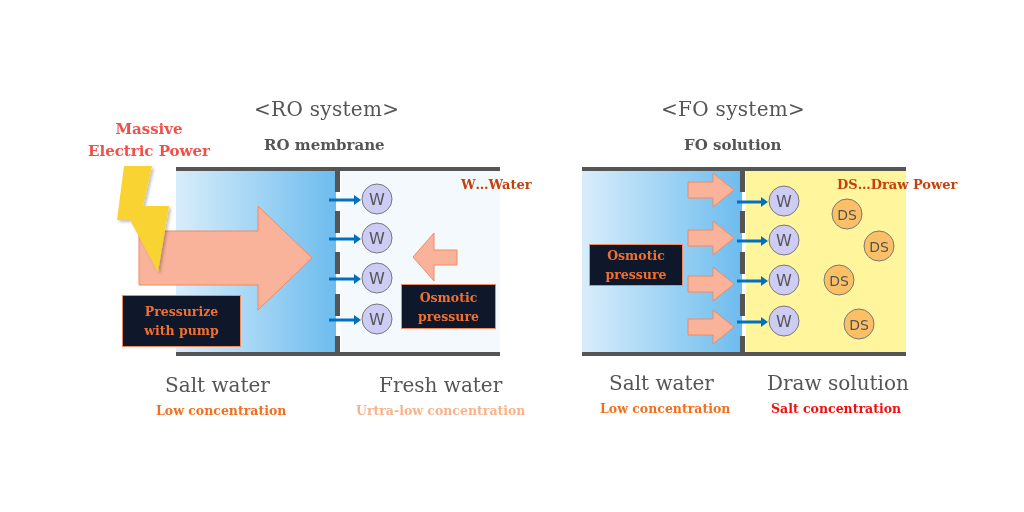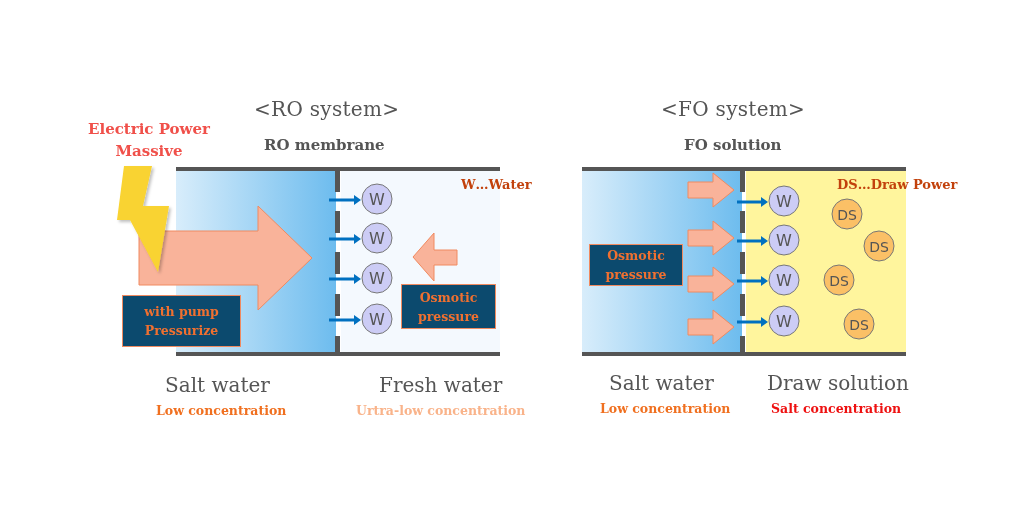--- a/index.html
+++ b/index.html
@@ -4,21 +4,21 @@
 <style>
   html, body { margin:0; padding:0; background:#ffffff; }
   body { width:1024px; height:512px; position:relative; overflow:hidden; font-family:"DejaVu Serif", serif; }
   .abs { position:absolute; }
   .title { font-size:20px; color:#555555; letter-spacing:0.3px; white-space:nowrap; }
   .membrane-label { font-size:15px; font-weight:bold; color:#555555; white-space:nowrap; }
   .legend { font-size:13px; font-weight:bold; color:#c2410c; white-space:nowrap;margin-left:24px; }
   .side-label { font-size:20px; color:#555555; white-space:nowrap; }
   .conc { font-size:12.5px; font-weight:bold; white-space:nowrap; }
   .power { font-size:15px; font-weight:bold; color:#f0504a; text-align:center; line-height:22px; white-space:nowrap; }
-  .callout { background:#0c4a6e; border:1px solid #f08a60; color:#f07030; font-size:12.5px; font-weight:bold; text-align:center; line-height:19px; display:flex; flex-direction:column; justify-content:center; }
+  .callout { background:#0f172a; border:1px solid #f08a60; color:#f07030; font-size:12.5px; font-weight:bold; text-align:center; line-height:19px; display:flex; flex-direction:column; justify-content:center; }
   svg text { font-family:"DejaVu Sans", sans-serif; }
 </style>
 </head>
 <body>
 
 <div class="abs title" style="left:254px;top:97px;">&lt;RO system&gt;</div>
 <div class="abs membrane-label" style="left:264px;top:136px;text-align:right;">RO membrane</div>
 
 <svg class="abs" style="left:0;top:0;" width="1024" height="512">
   <defs>
@@ -139,27 +139,27 @@
         <text x="839" y="285.5" text-anchor="middle" font-size="14" fill="#555">DS</text>
       </g>
       <g>
         <circle cx="859" cy="324" r="15" fill="#fbc066" stroke="#777" stroke-width="1"></circle>
         <text x="859" y="329.5" text-anchor="middle" font-size="14" fill="#555">DS</text>
       </g>
     </g>
 </svg>
 
 <div class="abs power" style="left:88px;top:118px;">
+  <div>Massive</div>
   <div>Electric Power</div>
-  <div>Massive</div>
 </div>
 <div class="abs legend" style="left:437px;top:177px;">W…Water</div>
 <div class="abs callout" style="left:122px;top:295px;width:117px;height:50px;">
+  <div>Pressurize</div>
   <div>with pump</div>
-  <div>Pressurize</div>
 </div>
 <div class="abs callout" style="left:401px;top:284px;width:93px;height:43px;">
   <div>Osmotic</div>
   <div>pressure</div>
 </div>
 <div class="abs side-label" style="left:165px;top:373px;">Salt water</div>
 <div class="abs conc" style="left:156px;top:403px;color:#f07020;">Low concentration</div>
 <div class="abs side-label" style="left:379px;top:373px;">Fresh water</div>
 <div class="abs conc" style="left:356px;top:403px;color:#f9b38a;text-align:right;">Urtra-low concentration</div>
 

